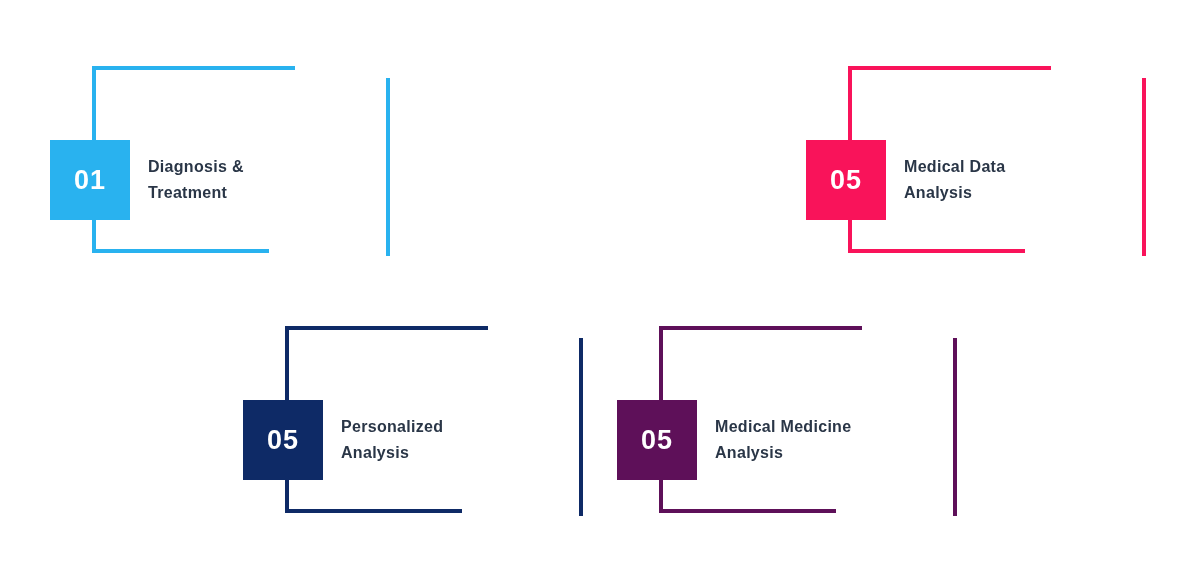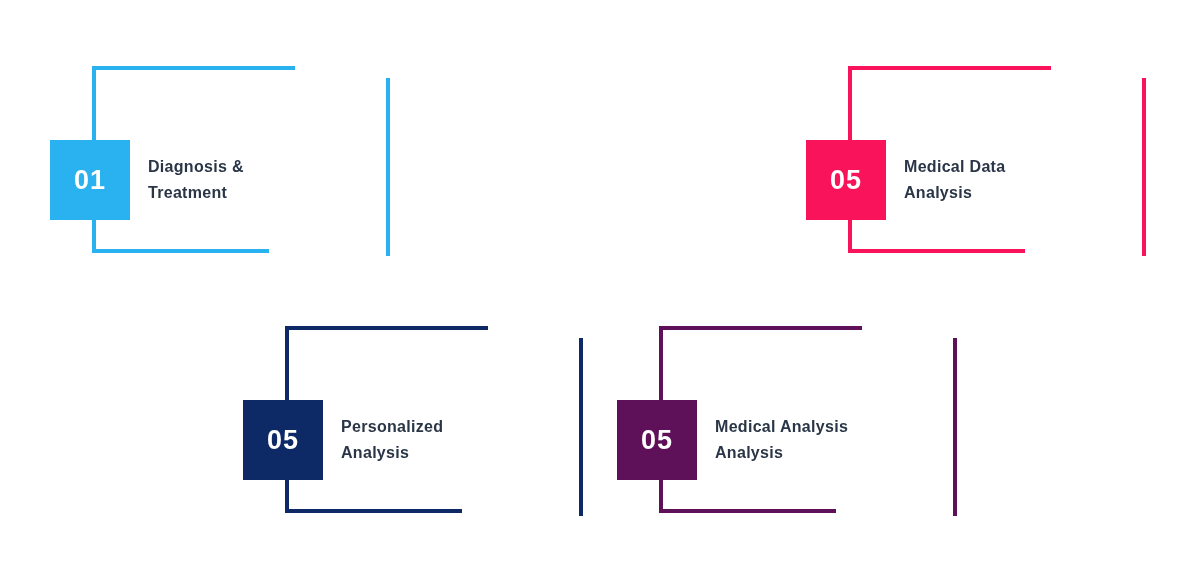--- a/index.html
+++ b/index.html
@@ -117,18 +117,18 @@
     </div>
   </div>
 
   <div class="item item-5" style="--accent: #5e1059;">
     <div class="bracket"></div>
     <div class="right-bar"></div>
     <div class="num-square">
       <span class="num">05</span>
     </div>
     <div class="label">
-      <div>Medical Analysis</div>
+      <div>Medical Medicine</div>
       <div>Analysis</div>
     </div>
   </div>
 
 </div>
 
 </body></html>

